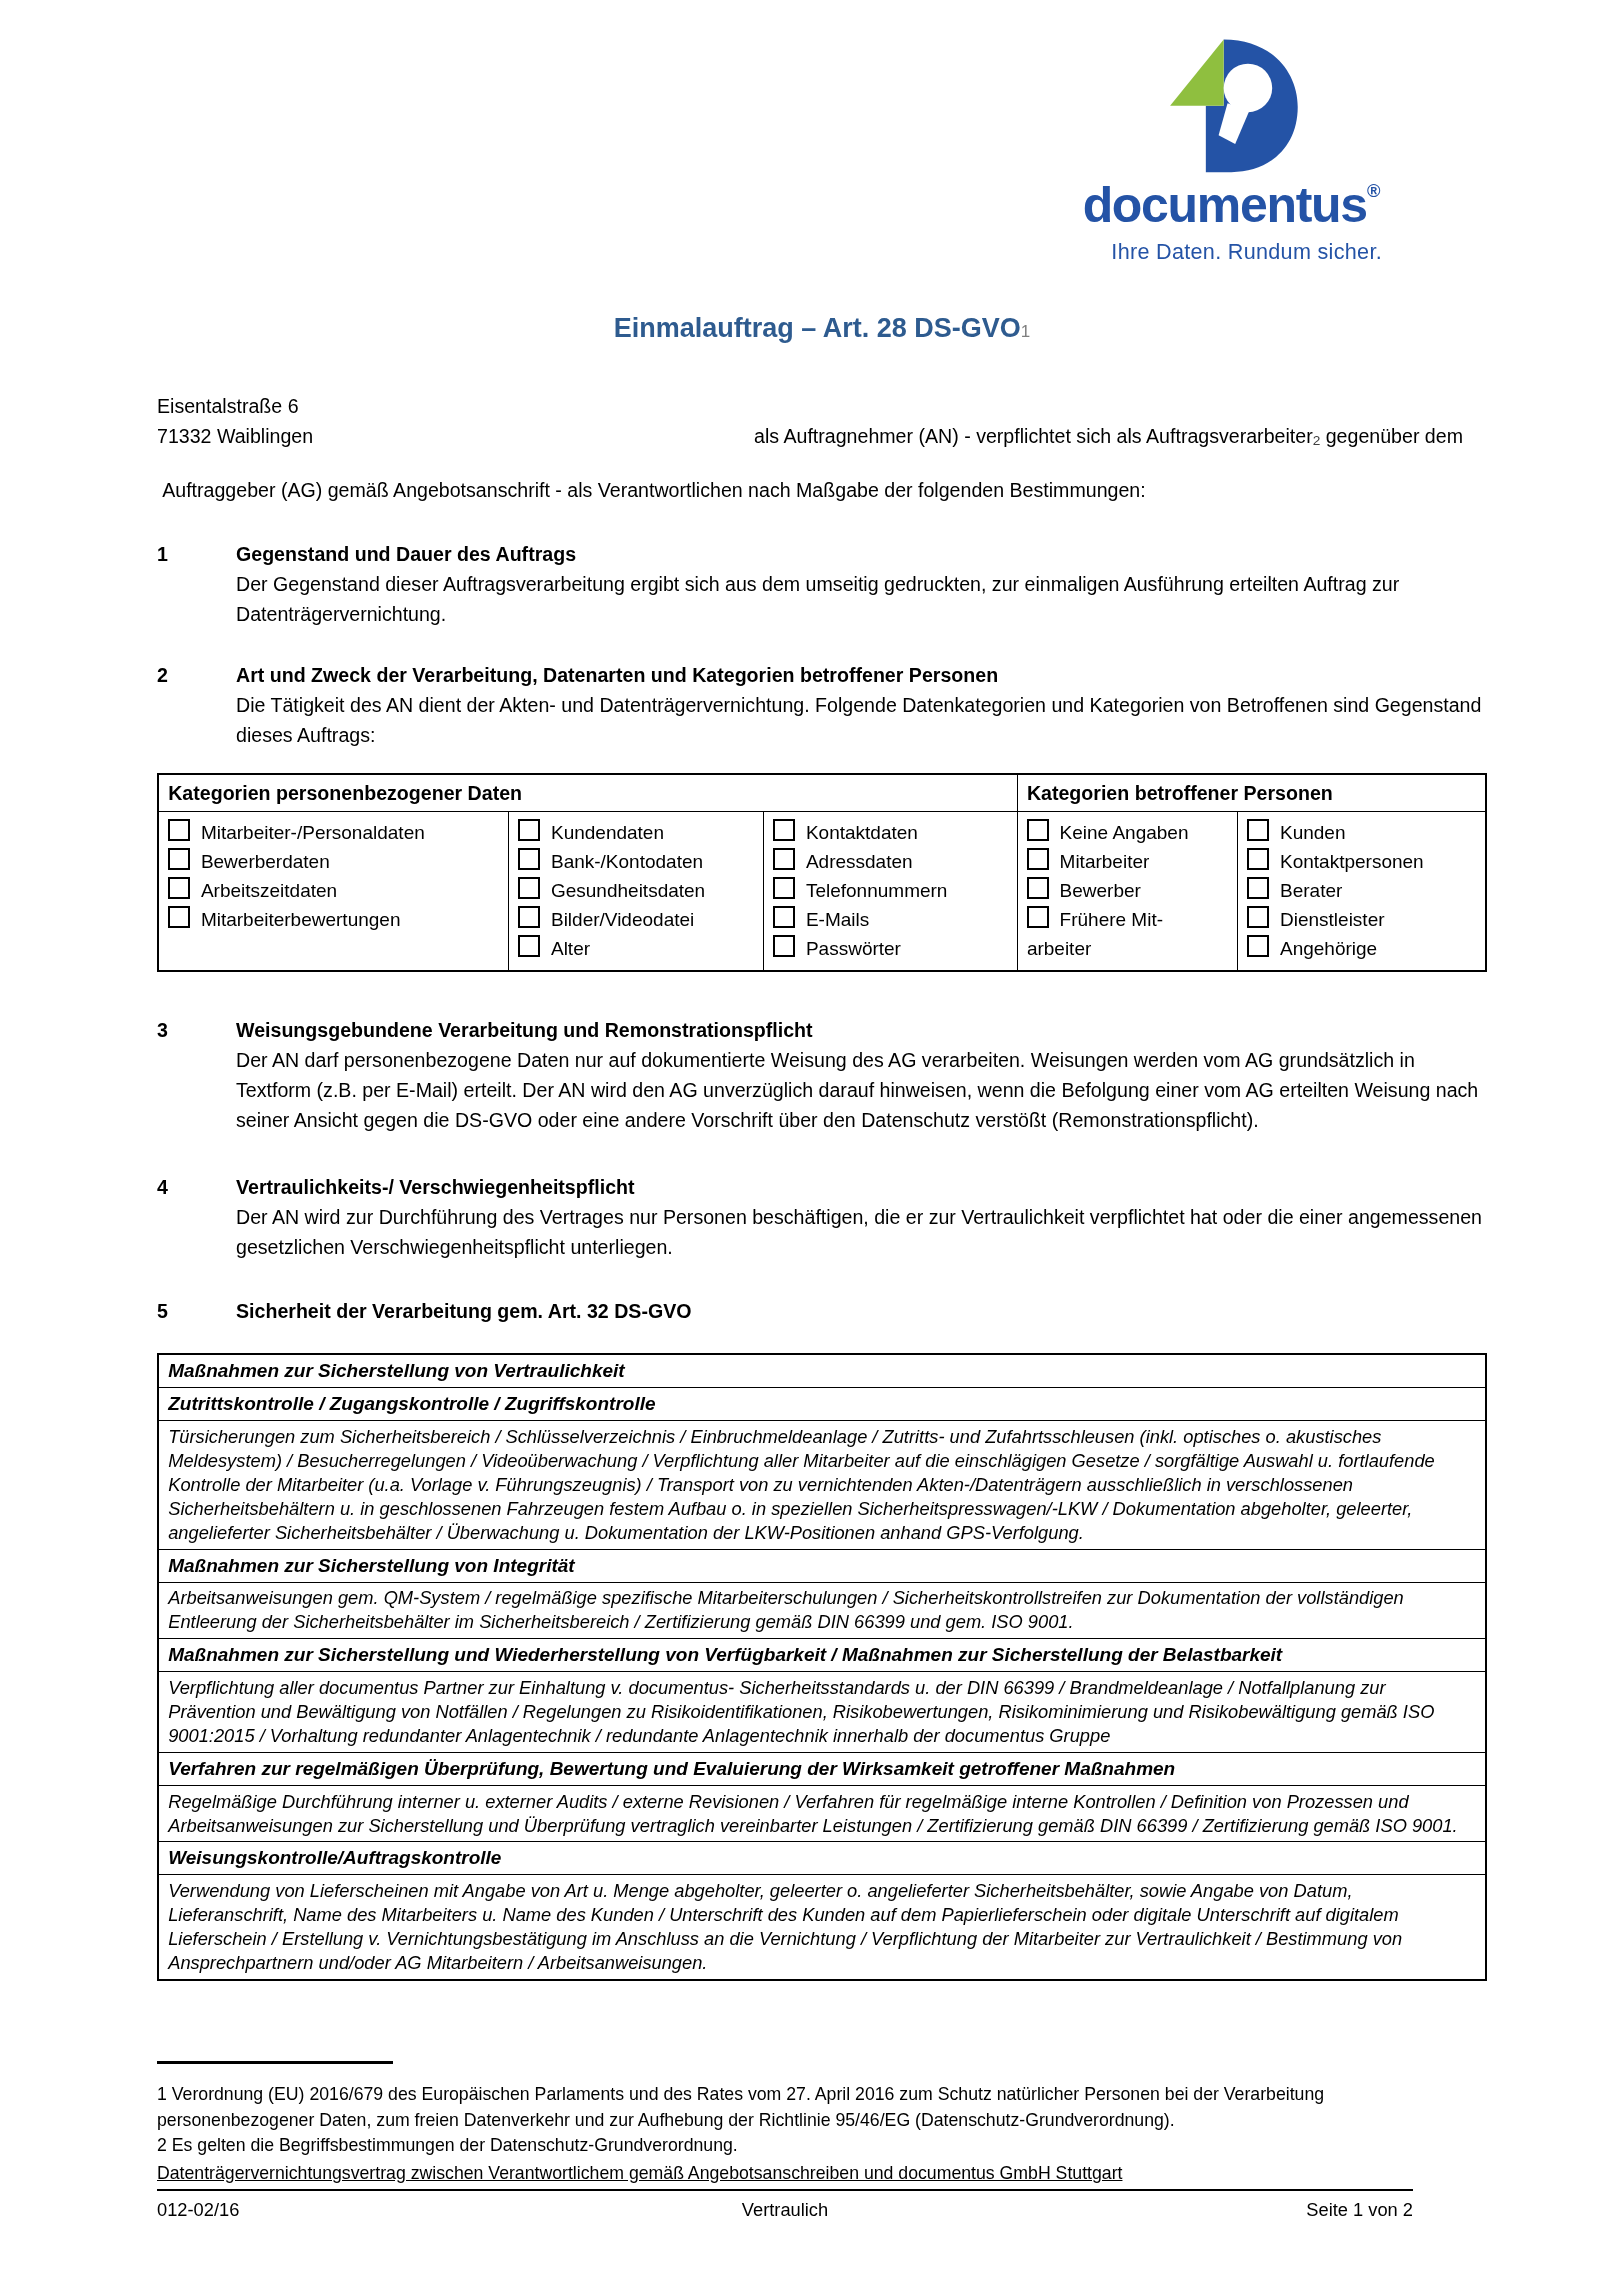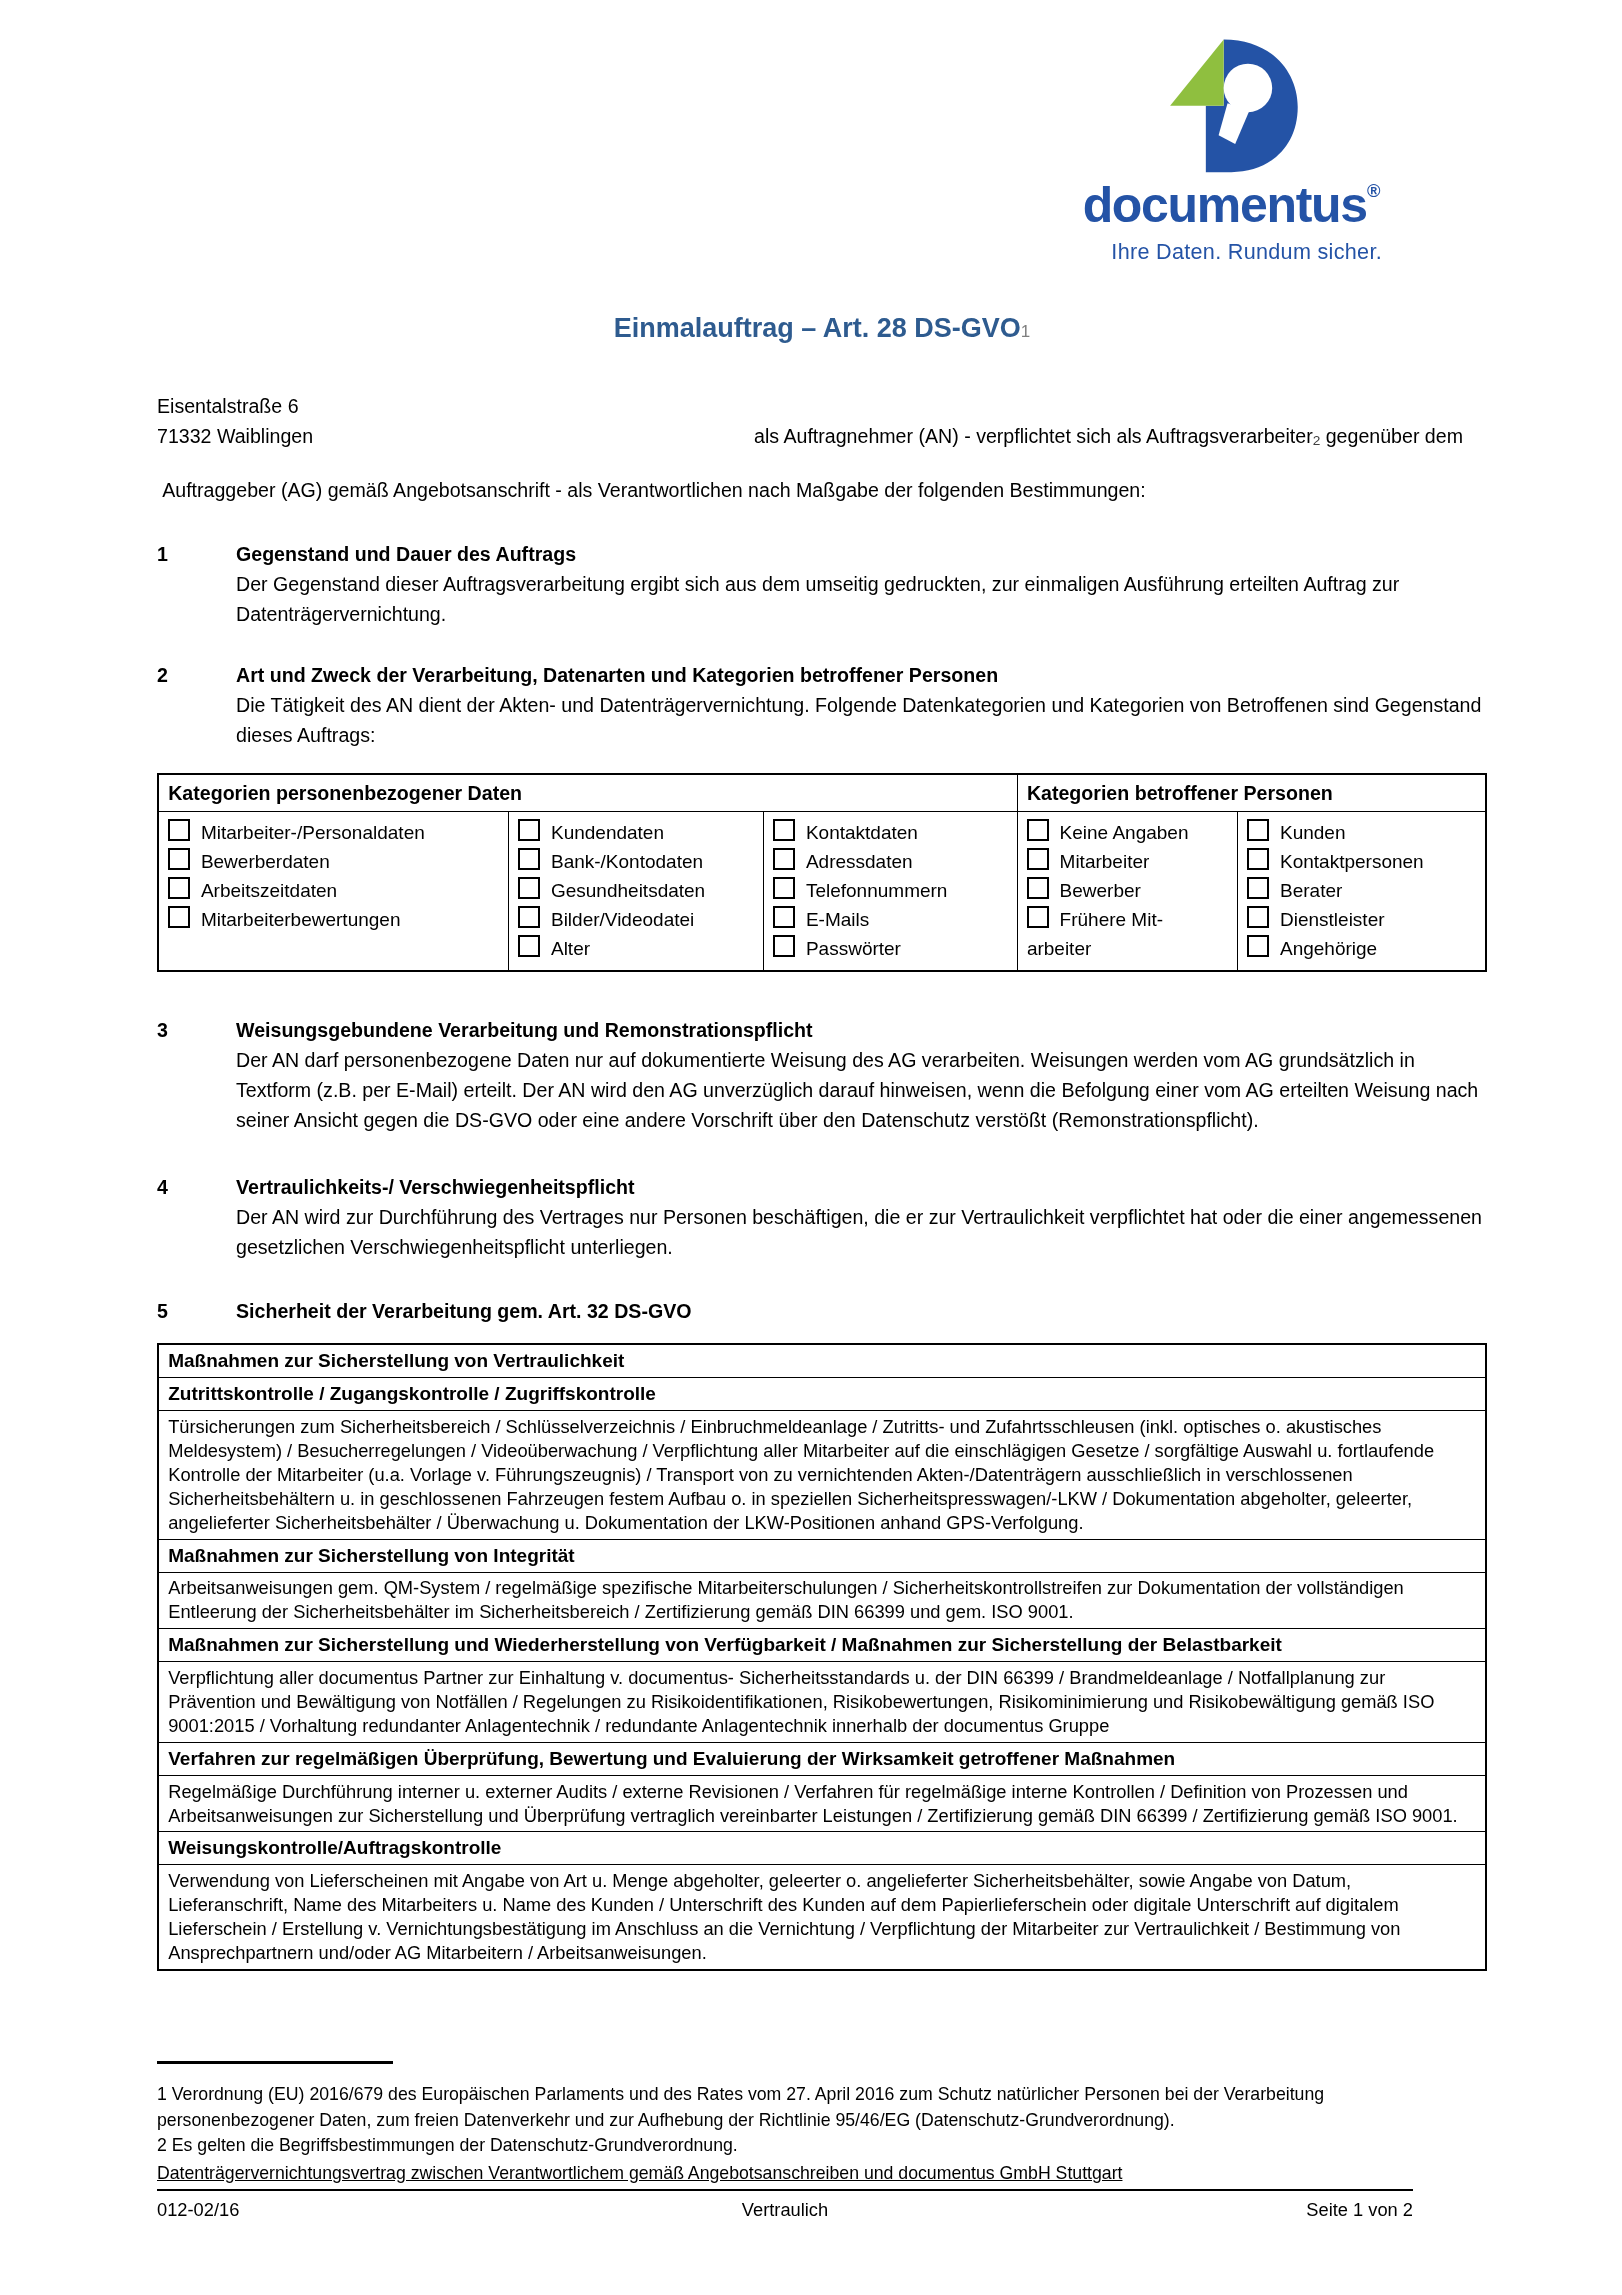--- a/index.html
+++ b/index.html
@@ -33,21 +33,21 @@
   .m-sec4 { margin-top:37px; }
   .m-sec5 { margin-top:34px; }
   
   .cats-table { width:100%; border-collapse:collapse; margin-top:23.6px; border:2px solid #000; table-layout:fixed; }
   .cats-table th { border:1.3px solid #000; text-align:left; font-size:19.6px; padding:2.6px 9.2px; height:31px; }
   .cats-table td { border:1.3px solid #000; vertical-align:top; padding:5.2px 5.2px 7.9px 9.2px; font-size:19px; line-height:29px; }
   .cbx-item { white-space:normal; }
   .cbx { display:inline-block; width:17.7px; height:17.7px; border:2px solid #000; background:#fff; margin-right:11px; vertical-align:-2px; }
   .cbx-wrap2 { display:block; }
   
-  .measures { width:100%; border-collapse:collapse; margin-top:17px; border:2px solid #000; }
+  .measures { width:100%; border-collapse:collapse; margin-top:27px; border:2px solid #000;font-style:italic; }
   .measures td { border:1.3px solid #000; font-size:18.3px; line-height:24px; padding:3.9px 9.2px; }
   .measures tr.h td { font-weight:bold; font-size:19px; }
   
   .footer-block { position:absolute; left:157px; top:2061px; width:1256px; font-size:17.7px; line-height:25.5px; }
   .fn-sep { width:236px; border-top:3.3px solid #000; margin-bottom:18.3px; }
   .docline { margin-top:2.6px; border-bottom:2.6px solid #000; padding-bottom:2px; }
   .docline span { text-decoration:underline; }
   .footer-row { display:flex; margin-top:6px; font-size:18.3px; }
   .f-left { width:30%; }
   .f-center { width:40%; text-align:center; }

